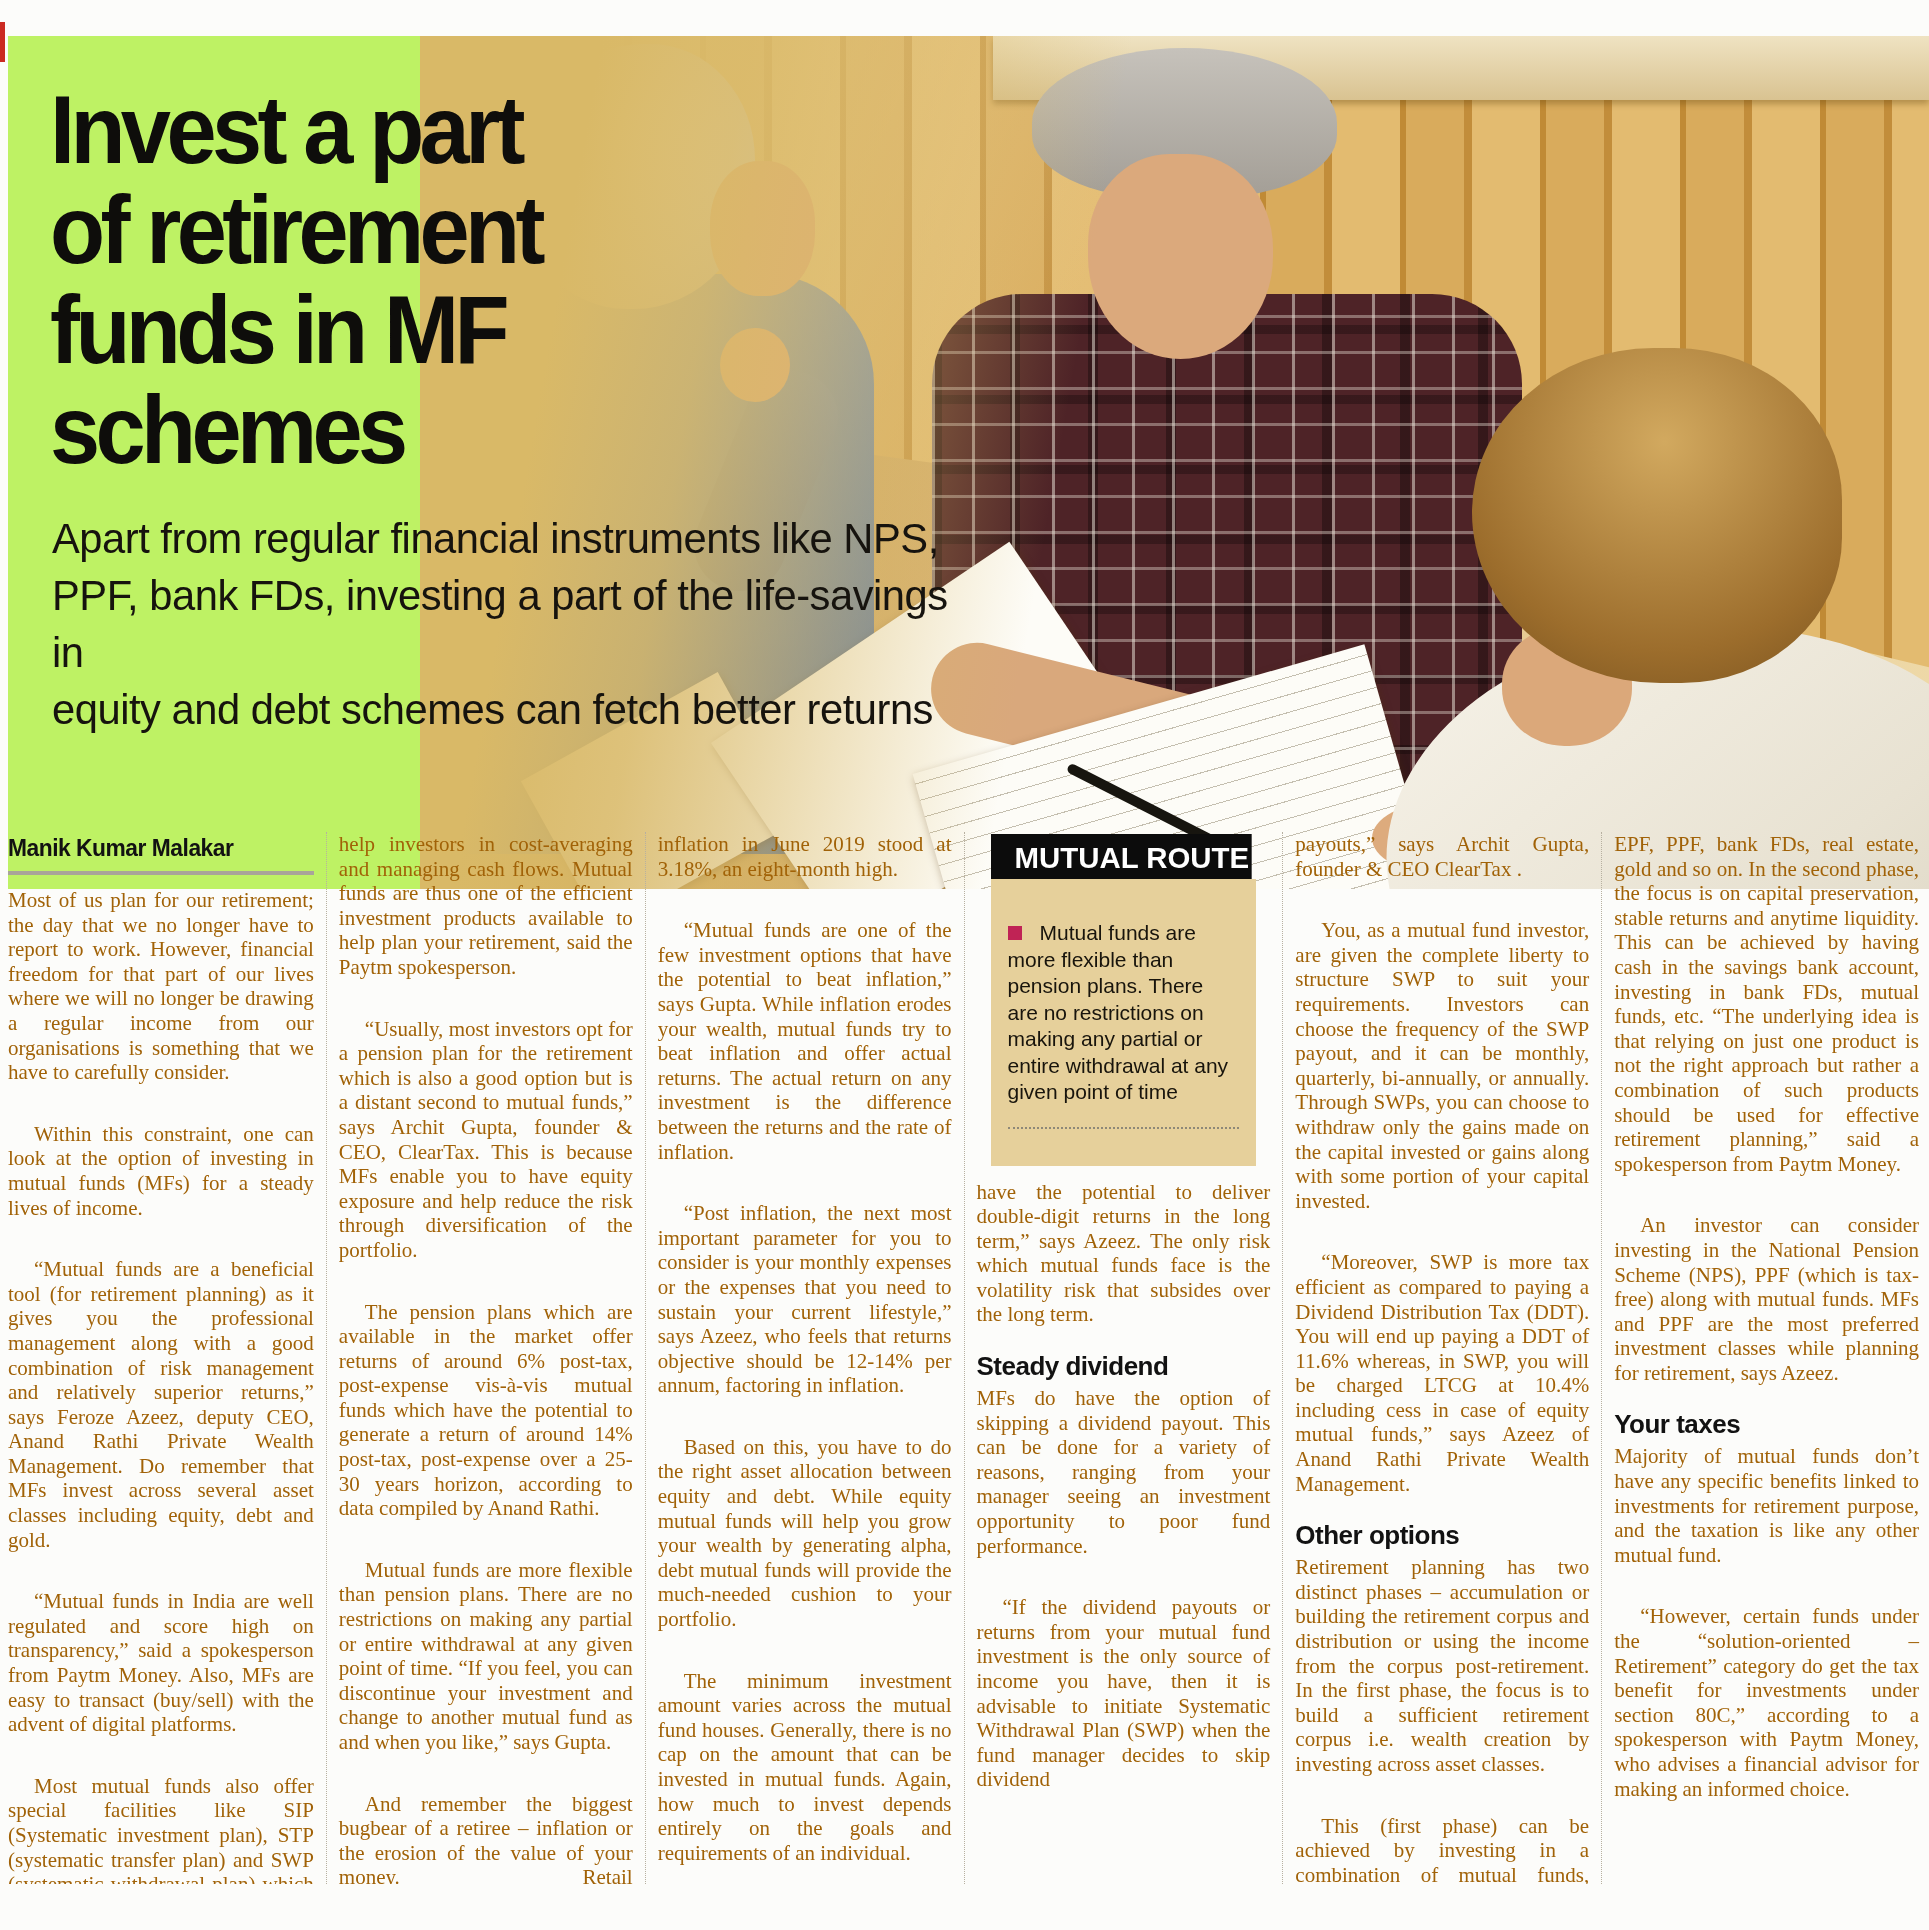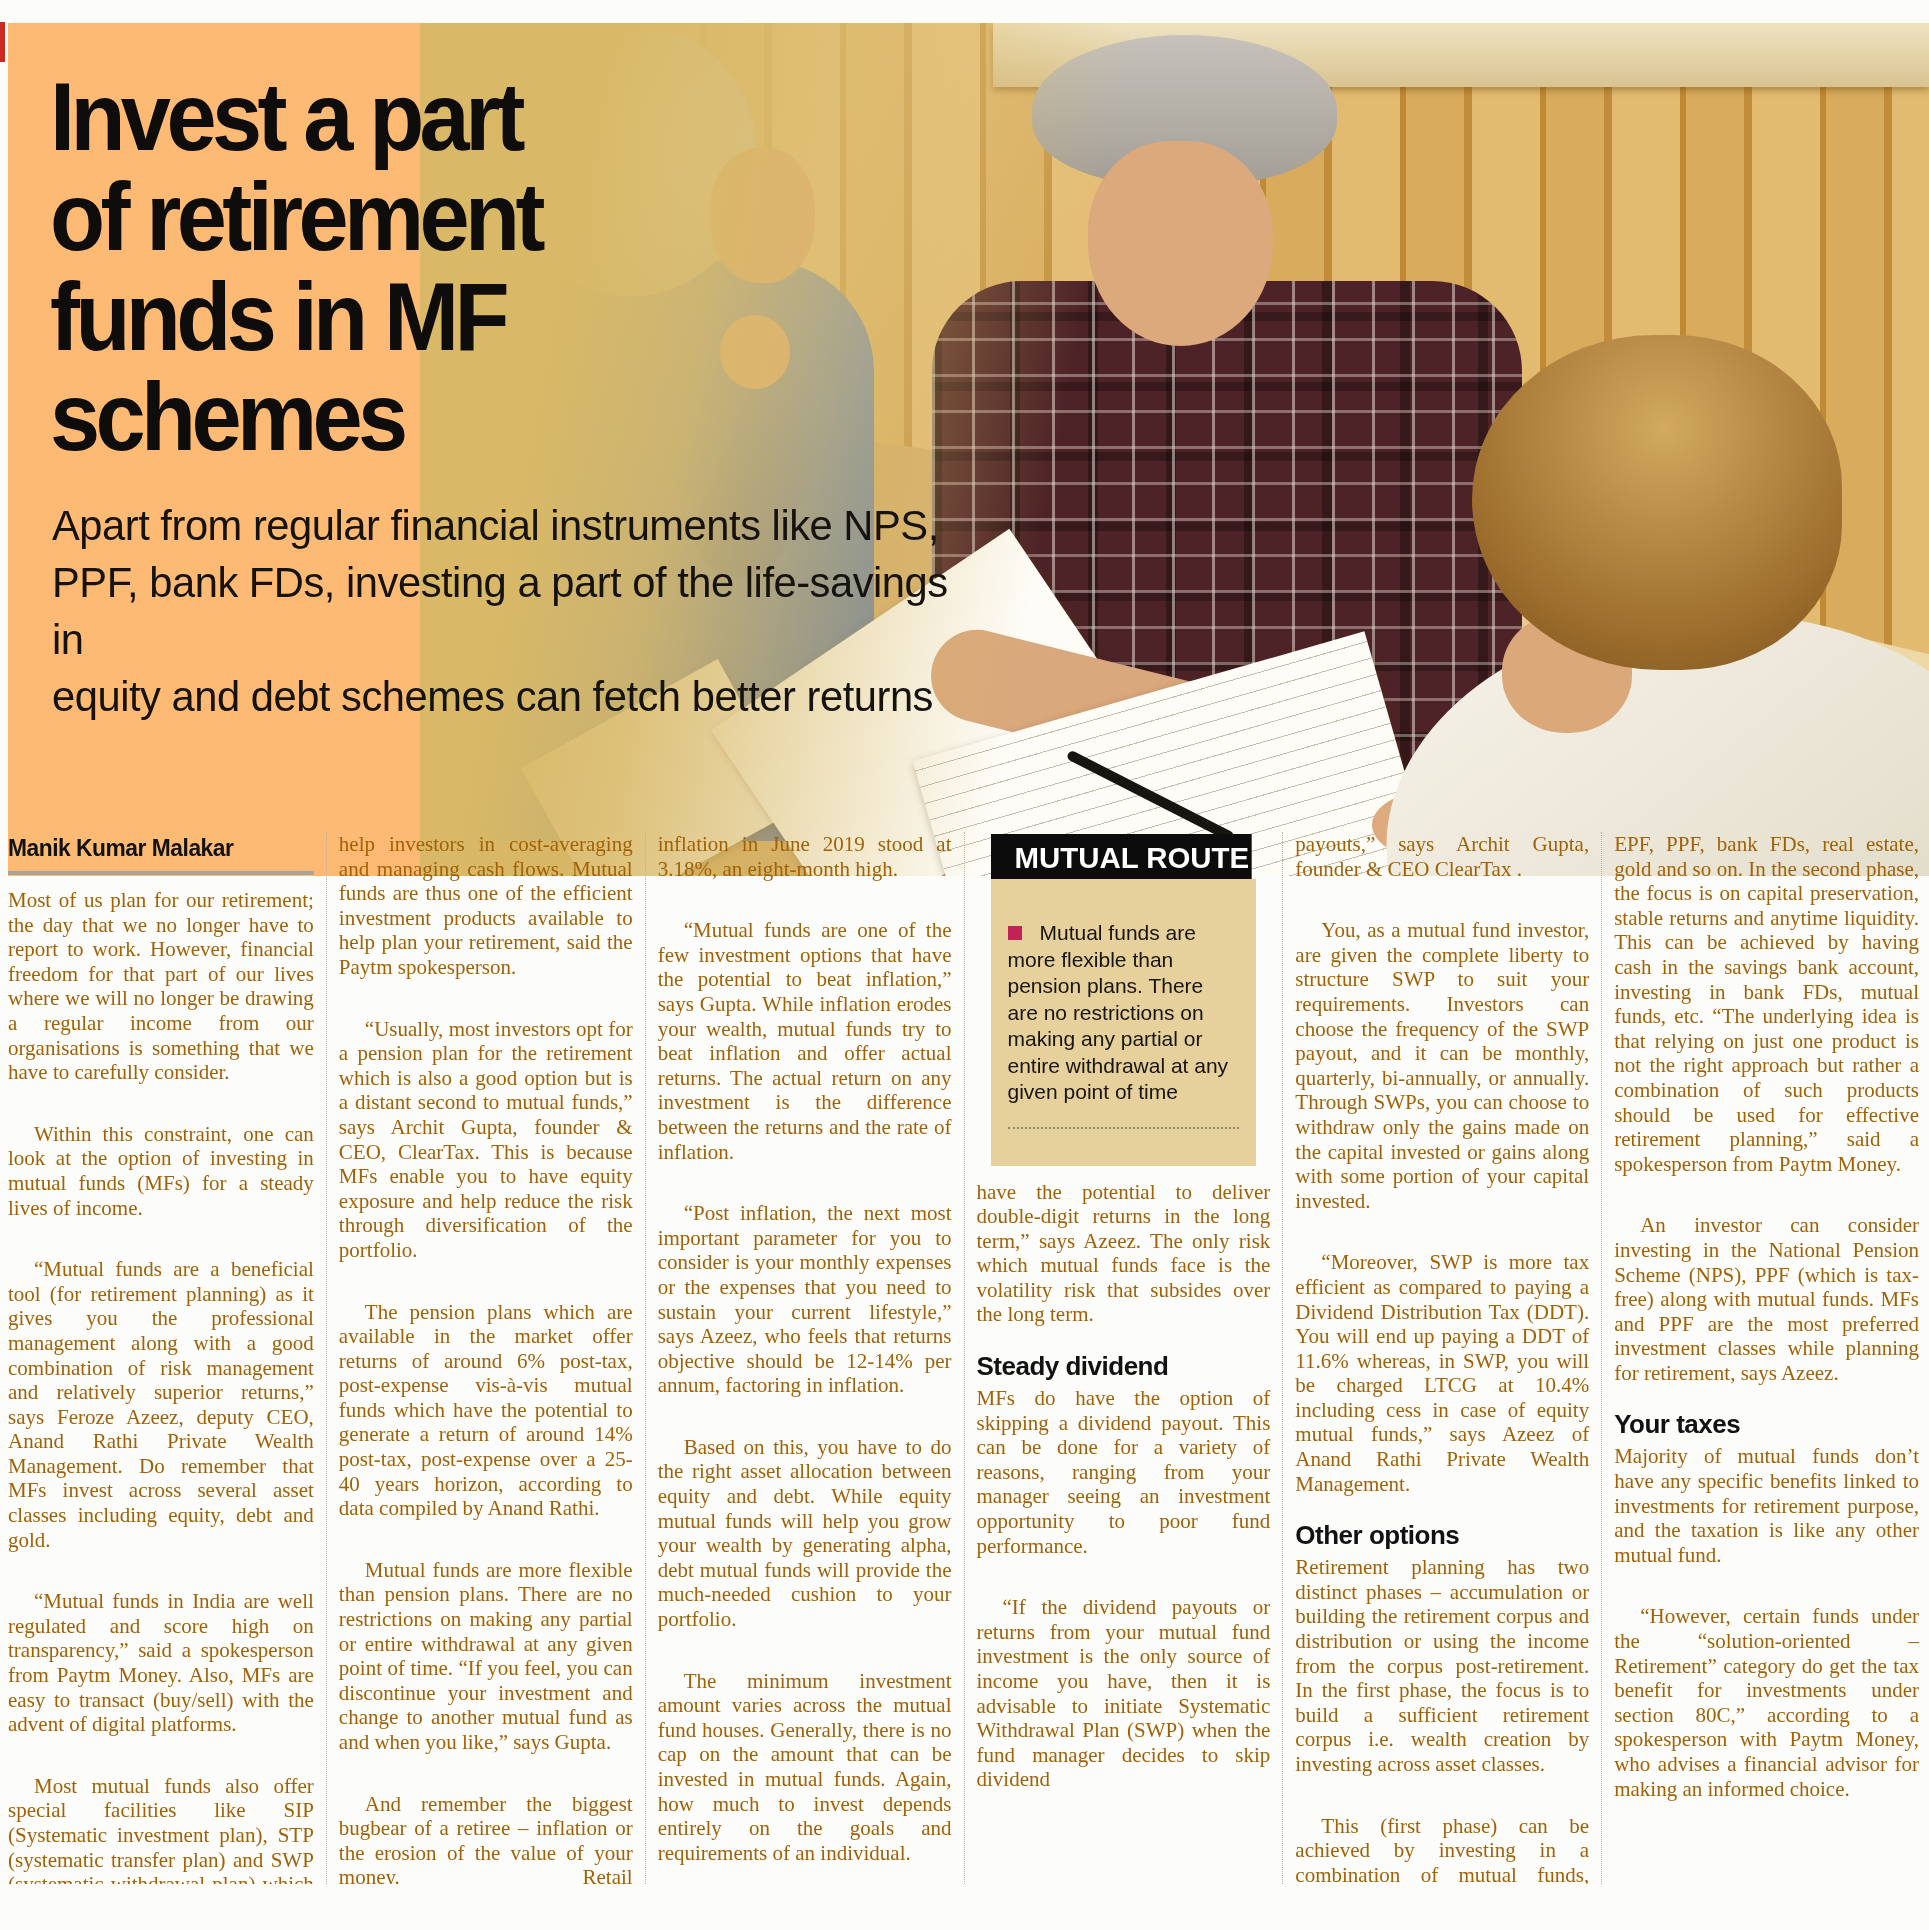--- a/index.html
+++ b/index.html
@@ -1,21 +1,21 @@
 <!DOCTYPE html>
 <html><head>
 <meta charset="utf-8">
 <style>
   html,body{margin:0;padding:0;}
   body{
     width:1929px;height:1930px;position:relative;overflow:hidden;
     background:#fcfcfa;font-family:"Liberation Sans",sans-serif;color:#121212;
   }
   
-  .masthead{position:absolute;left:8px;top:23px;right:0;height:853px;background:#fdba74;overflow:hidden;}
+  .masthead{position:absolute;left:8px;top:36px;right:0;height:853px;background:#bef264;overflow:hidden;}
   .red-tick{position:absolute;left:0;top:22px;width:5px;height:40px;background:#cb2a22;z-index:20;}
   .headline{
     position:absolute;left:42px;top:44px;margin:0;z-index:10;
     font-weight:900;font-size:97px;line-height:100px;letter-spacing:-5px;color:#0e0d0b;
     white-space:pre-line;transform:scaleX(.93);transform-origin:left top;
   }
   .standfirst{
     position:absolute;left:44px;top:474px;width:960px;margin:0;z-index:10;
     font-size:43px;line-height:57px;letter-spacing:-.5px;color:#16130e;font-weight:400;
     white-space:pre-line;transform:scaleX(.97);transform-origin:left top;
@@ -136,21 +136,21 @@
         <p class="body-para indent">Within this constraint, one can look at the option of investing in mutual funds (MFs) for a steady lives of income.</p>
         <p class="body-para indent">“Mutual funds are a beneficial tool (for retirement planning) as it gives you the professional management along with a good combination of risk management and relatively superior returns,” says Feroze Azeez, deputy CEO, Anand Rathi Private Wealth Management. Do remember that MFs invest across several asset classes including equity, debt and gold.</p>
         <p class="body-para indent">“Mutual funds in India are well regulated and score high on transparency,” said a spokesperson from Paytm Money. Also, MFs are easy to transact (buy/sell) with the advent of digital platforms.</p>
         <p class="body-para indent flush">Most mutual funds also offer special facilities like SIP (Systematic investment plan), STP (systematic transfer plan) and SWP (systematic withdrawal plan) which</p>
       </div>
   </div>
   <div class="col">
       <div>
         <p class="body-para">help investors in cost-averaging and managing cash flows. Mutual funds are thus one of the efficient investment products available to help plan your retirement, said the Paytm spokesperson.</p>
         <p class="body-para indent">“Usually, most investors opt for a pension plan for the retirement which is also a good option but is a distant second to mutual funds,” says Archit Gupta, founder &amp; CEO, ClearTax. This is because MFs enable you to have equity exposure and help reduce the risk through diversification of the portfolio.</p>
-        <p class="body-para indent">The pension plans which are available in the market offer returns of around 6% post-tax, post-expense vis-à-vis mutual funds which have the potential to generate a return of around 14% post-tax, post-expense over a 25-40 years horizon, according to data compiled by Anand Rathi.</p>
+        <p class="body-para indent">The pension plans which are available in the market offer returns of around 6% post-tax, post-expense vis-à-vis mutual funds which have the potential to generate a return of around 14% post-tax, post-expense over a 25-30 years horizon, according to data compiled by Anand Rathi.</p>
         <p class="body-para indent">Mutual funds are more flexible than pension plans. There are no restrictions on making any partial or entire withdrawal at any given point of time. “If you feel, you can discontinue your investment and change to another mutual fund as and when you like,” says Gupta.</p>
         <p class="body-para indent flush">And remember the biggest bugbear of a retiree – inflation or the erosion of the value of your money. Retail</p>
       </div>
     </div>
   <div class="col">
       <div>
         <p class="body-para">inflation in June 2019 stood at 3.18%, an eight-month high.</p>
         <p class="body-para indent">“Mutual funds are one of the few investment options that have the potential to beat inflation,” says Gupta. While inflation erodes your wealth, mutual funds try to beat inflation and offer actual returns. The actual return on any investment is the difference between the returns and the rate of inflation.</p>
         <p class="body-para indent">“Post inflation, the next most important parameter for you to consider is your monthly expenses or the expenses that you need to sustain your current lifestyle,” says Azeez, who feels that returns objective should be 12-14% per annum, factoring in inflation.</p>
         <p class="body-para indent">Based on this, you have to do the right asset allocation between equity and debt. While equity mutual funds will help you grow your wealth by generating alpha, debt mutual funds will provide the much-needed cushion to your portfolio.</p>

